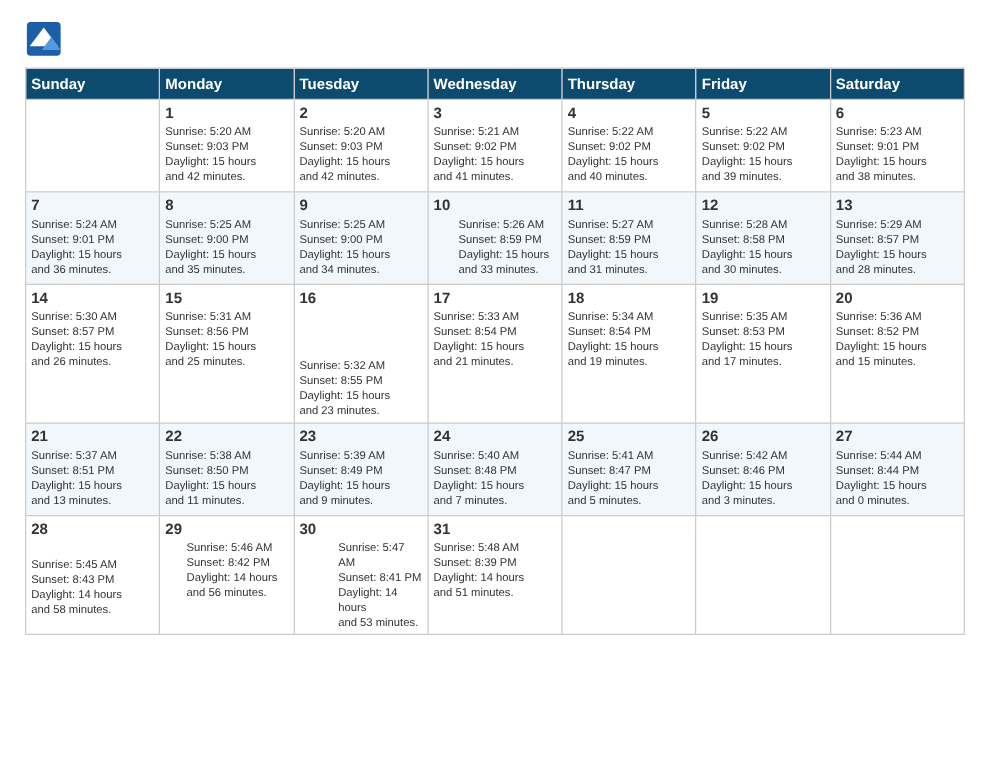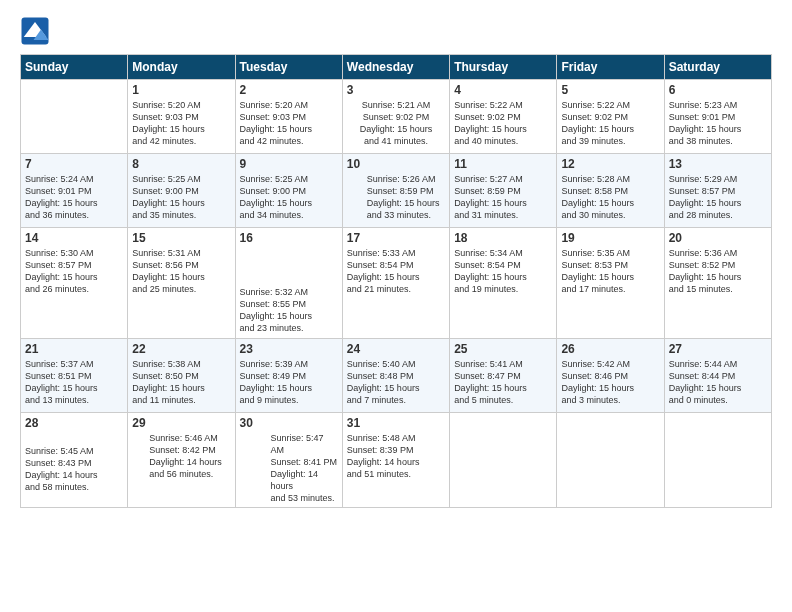--- a/index.html
+++ b/index.html
@@ -140,21 +140,21 @@
           </td>
           <td>
             <div class="cell-day">2</div>
             <div class="cell-info" style="white-space: pre-line;">Sunrise: 5:20 AM
 Sunset: 9:03 PM
 Daylight: 15 hours
 and 42 minutes.</div>
           </td>
           <td>
             <div class="cell-day">3</div>
-            <div class="cell-info" style="white-space: pre-line; text-align: center;">Sunrise: 5:21 AM
+            <div class="cell-info" style="white-space: pre-line;">Sunrise: 5:21 AM
 Sunset: 9:02 PM
 Daylight: 15 hours
 and 41 minutes.</div>
           </td>
           <td>
             <div class="cell-day">4</div>
             <div class="cell-info" style="white-space: pre-line;">Sunrise: 5:22 AM
 Sunset: 9:02 PM
 Daylight: 15 hours
 and 40 minutes.</div>

